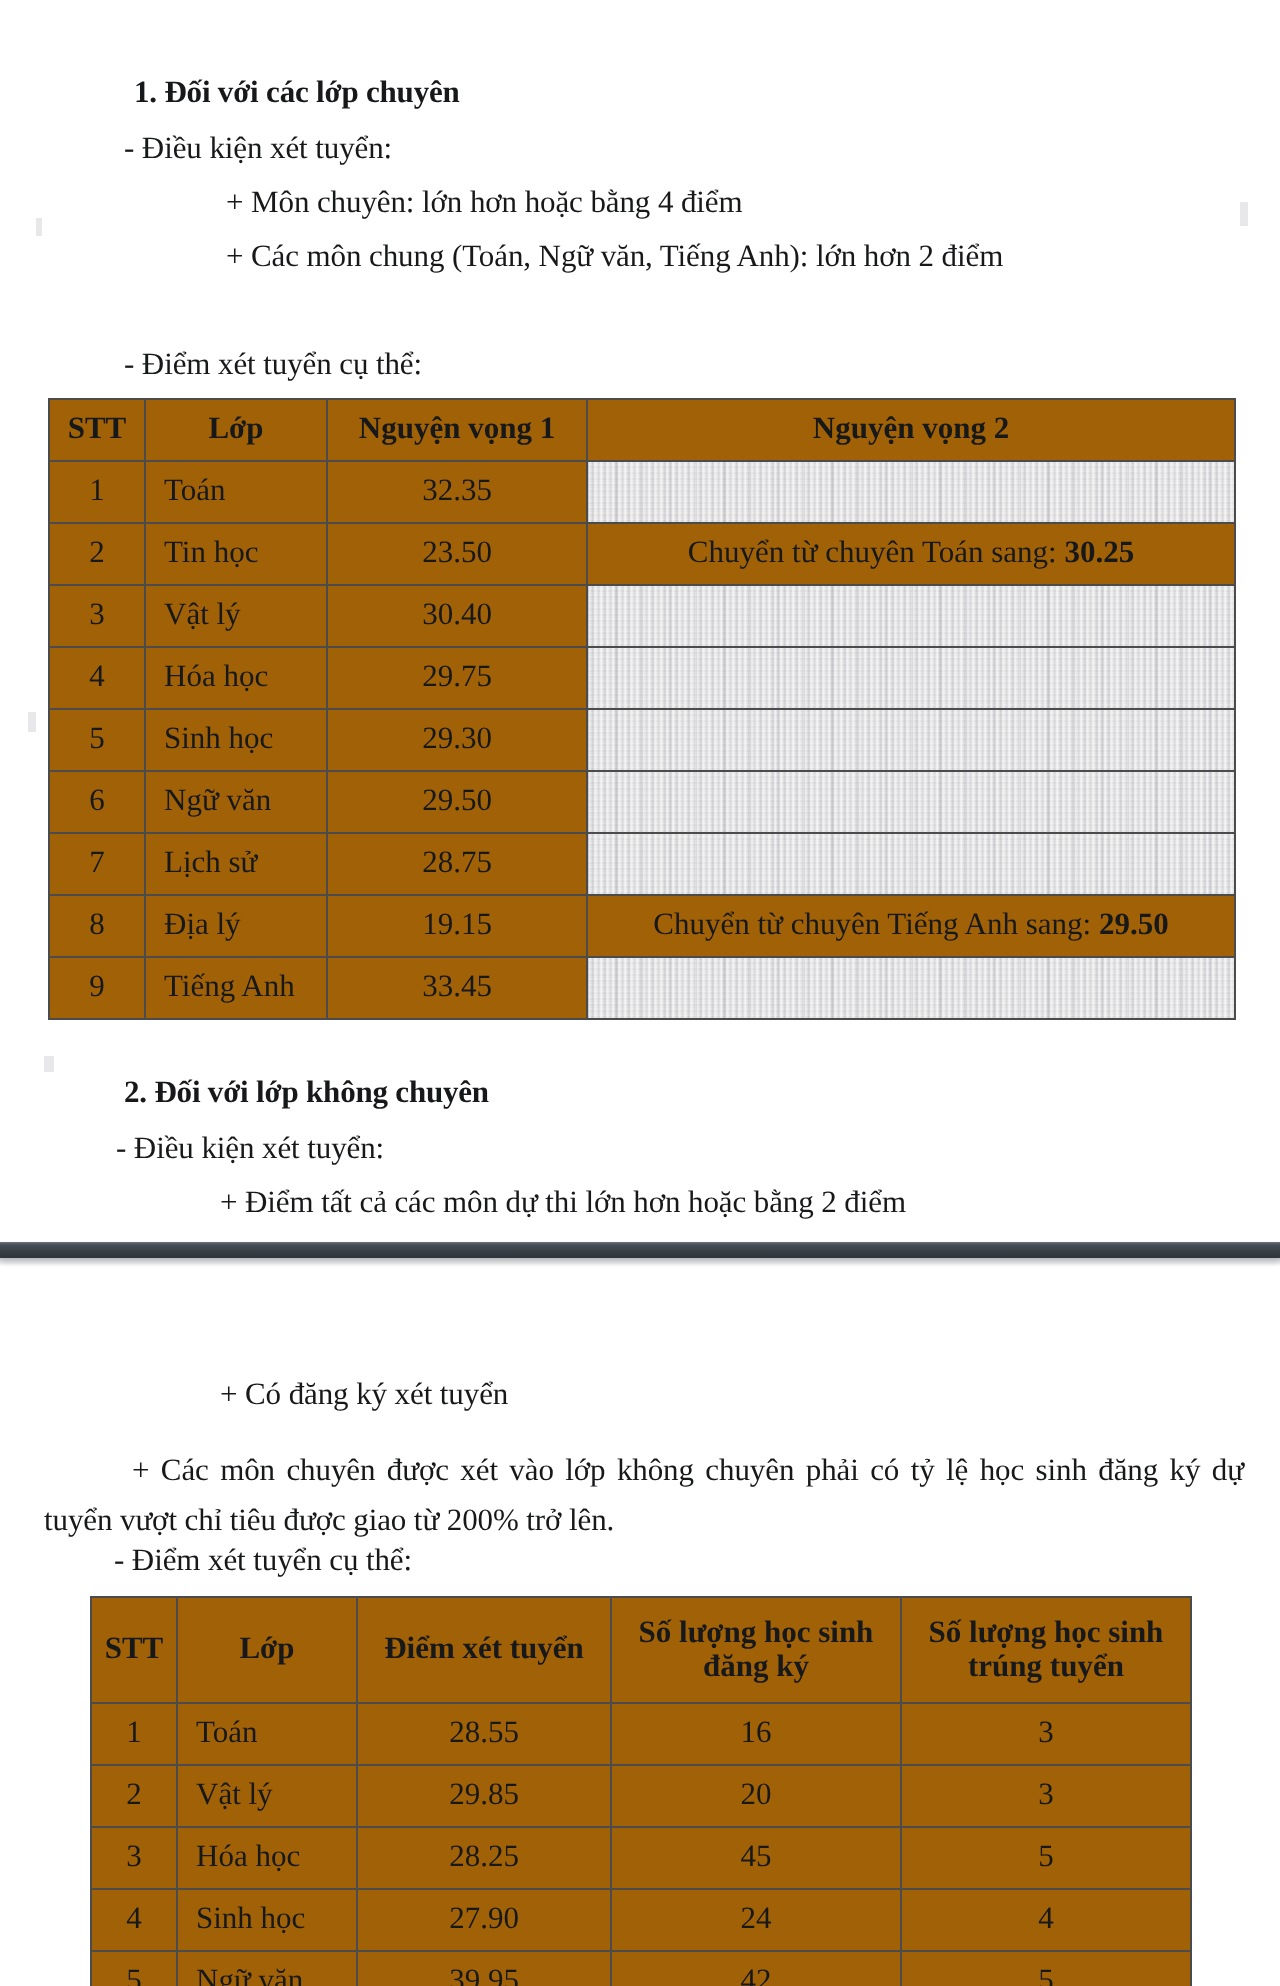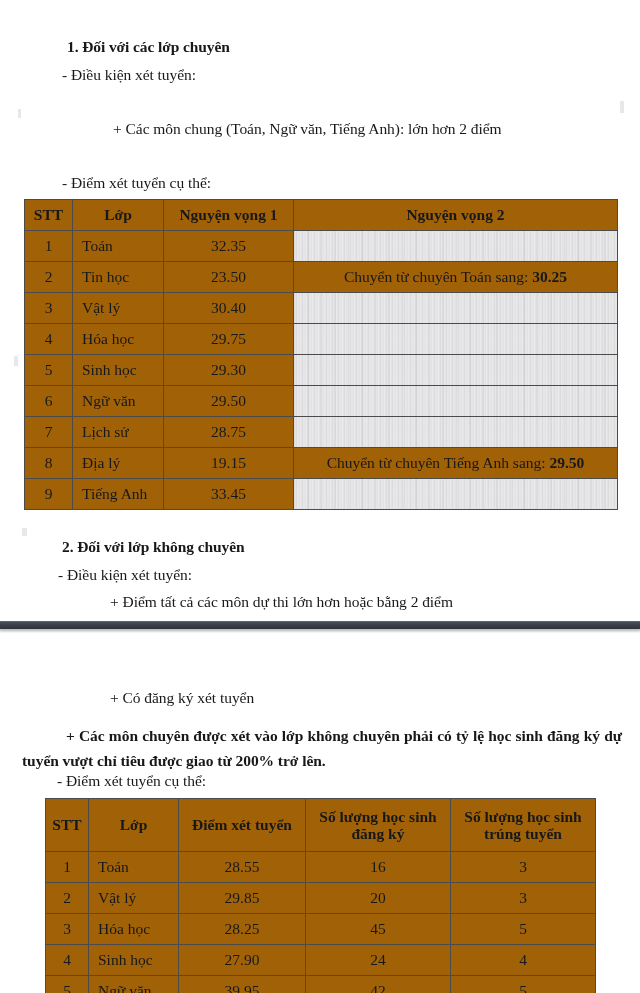--- a/index.html
+++ b/index.html
@@ -38,21 +38,20 @@
     font-size: 15.5px;
     letter-spacing: -0.05px;
     white-space: nowrap;
   }
   .para {
     position: absolute;
     font-size: 15.5px;
     letter-spacing: -0.05px;
     text-align: justify;
     line-height: 25px;
-    font-weight: bold;
   }
   .para .ind { display: inline-block; width: 44px; }
 
   
   .page-separator {
     position: absolute;
     left: 0;
     width: 640px;
     height: 8px;
     background: linear-gradient(180deg,#6c7178 0%, #484e56 18%, #393f47 55%, #2f343b 100%);
@@ -138,20 +137,21 @@
 
   <div class="smudge" style="left:18px;top:78px;width:3px;height:9px;"></div>
   <div class="smudge" style="left:14px;top:325px;width:4px;height:10px;"></div>
   <div class="smudge" style="left:620px;top:70px;width:4px;height:12px;"></div>
   <div class="smudge" style="left:22px;top:497px;width:5px;height:8px;"></div>
 
   <div class="heading" style="left:67px;top:7px;">1. Đối với các lớp chuyên</div>
 
   <div class="line" style="left:62px;top:35px;">- Điều kiện xét tuyển:</div>
 
+  <div class="line" style="left:113px;top:62px;">+ Môn chuyên: lớn hơn hoặc bằng 4 điểm</div>
 
   <div class="line" style="left:113px;top:89px;">+ Các môn chung (Toán, Ngữ văn, Tiếng Anh): lớn hơn 2 điểm</div>
 
 
   <div class="line" style="left:62px;top:143px;">- Điểm xét tuyển cụ thể:</div>
 
   <table class="doc-table" style="left:24px;top:168px;width:593px;">
     <colgroup>
       <col style="width:48px">
         <col style="width:91px">

